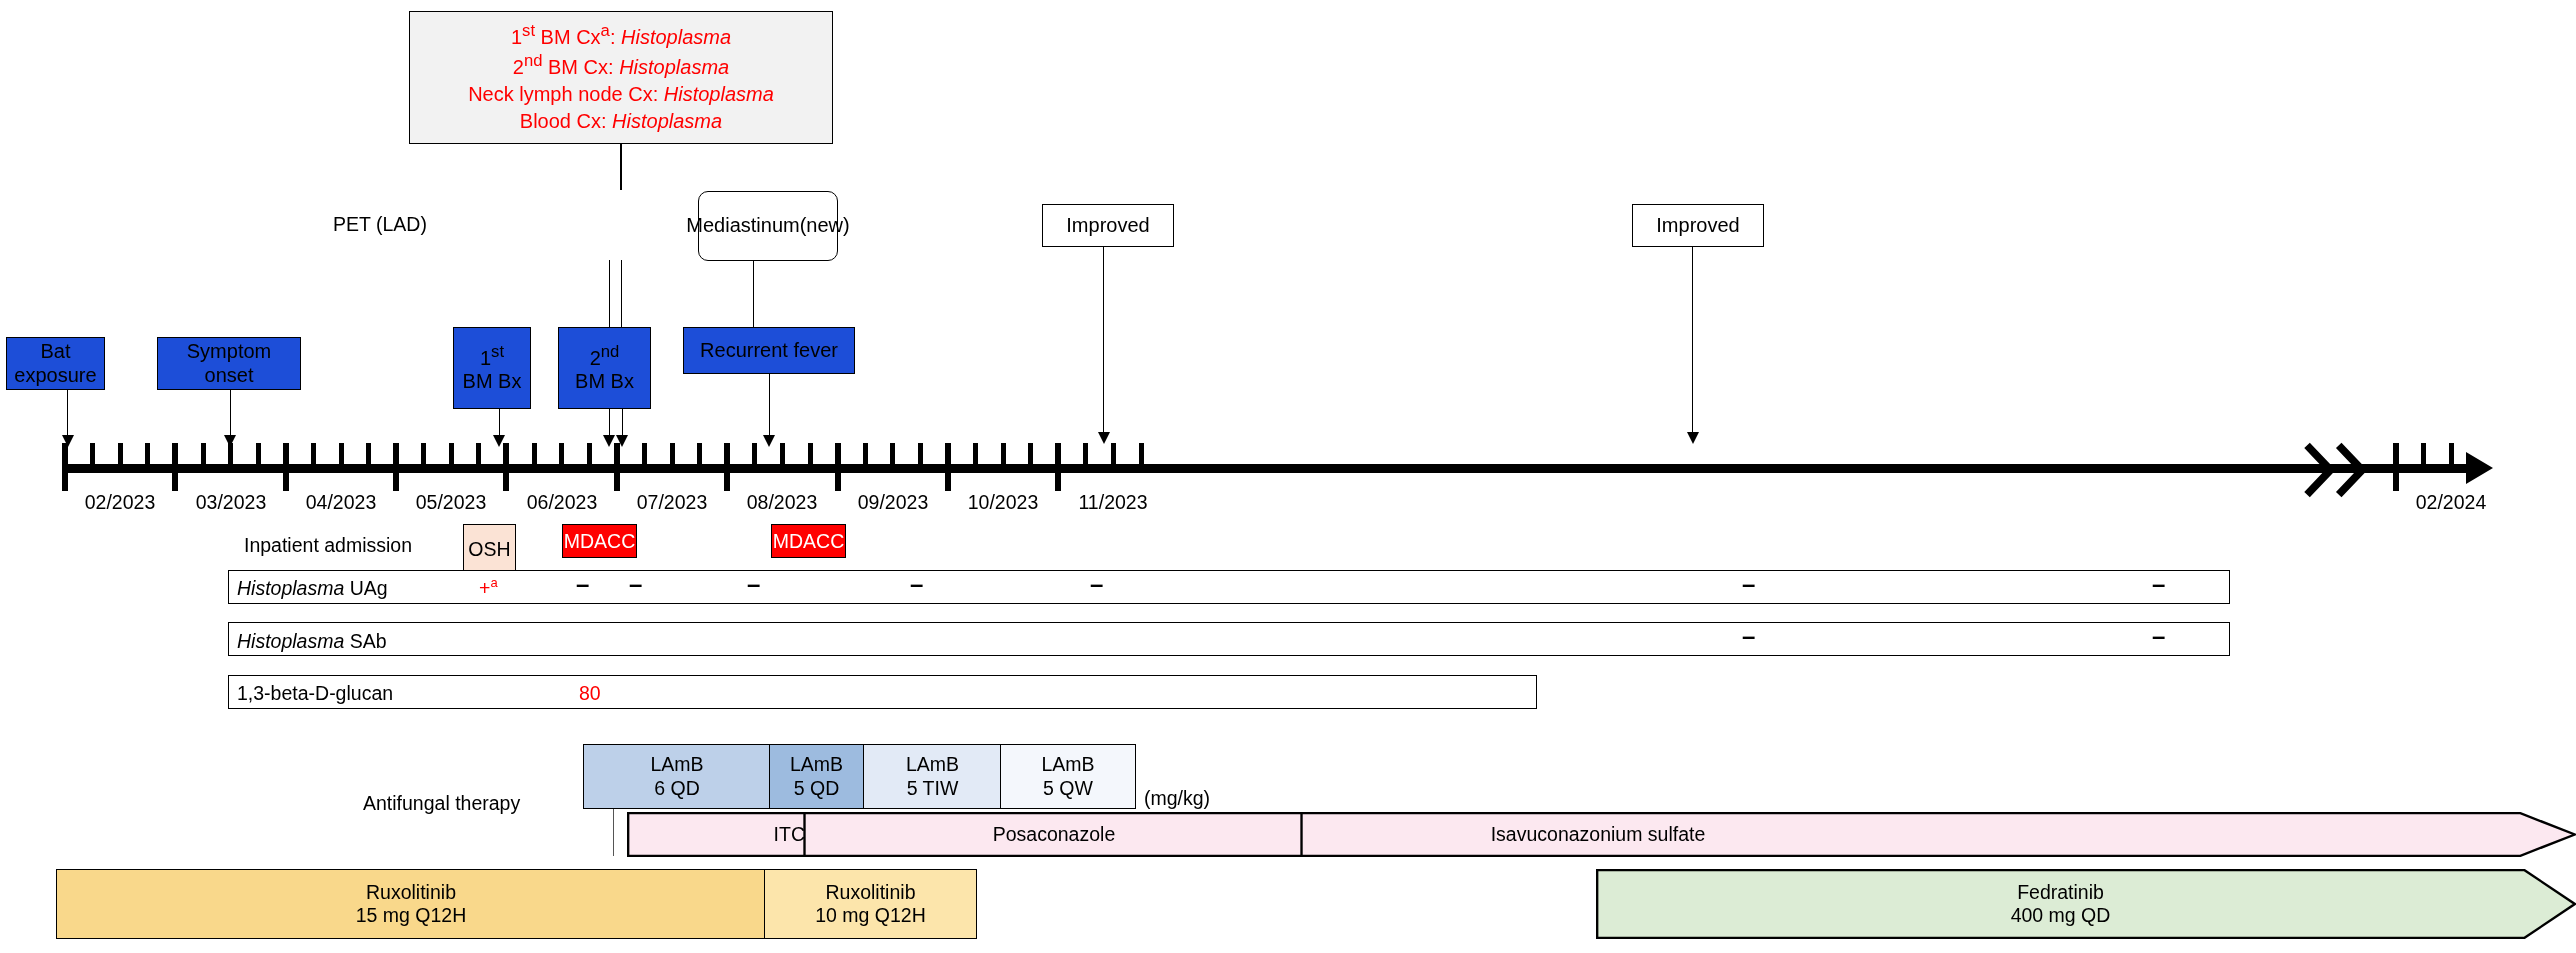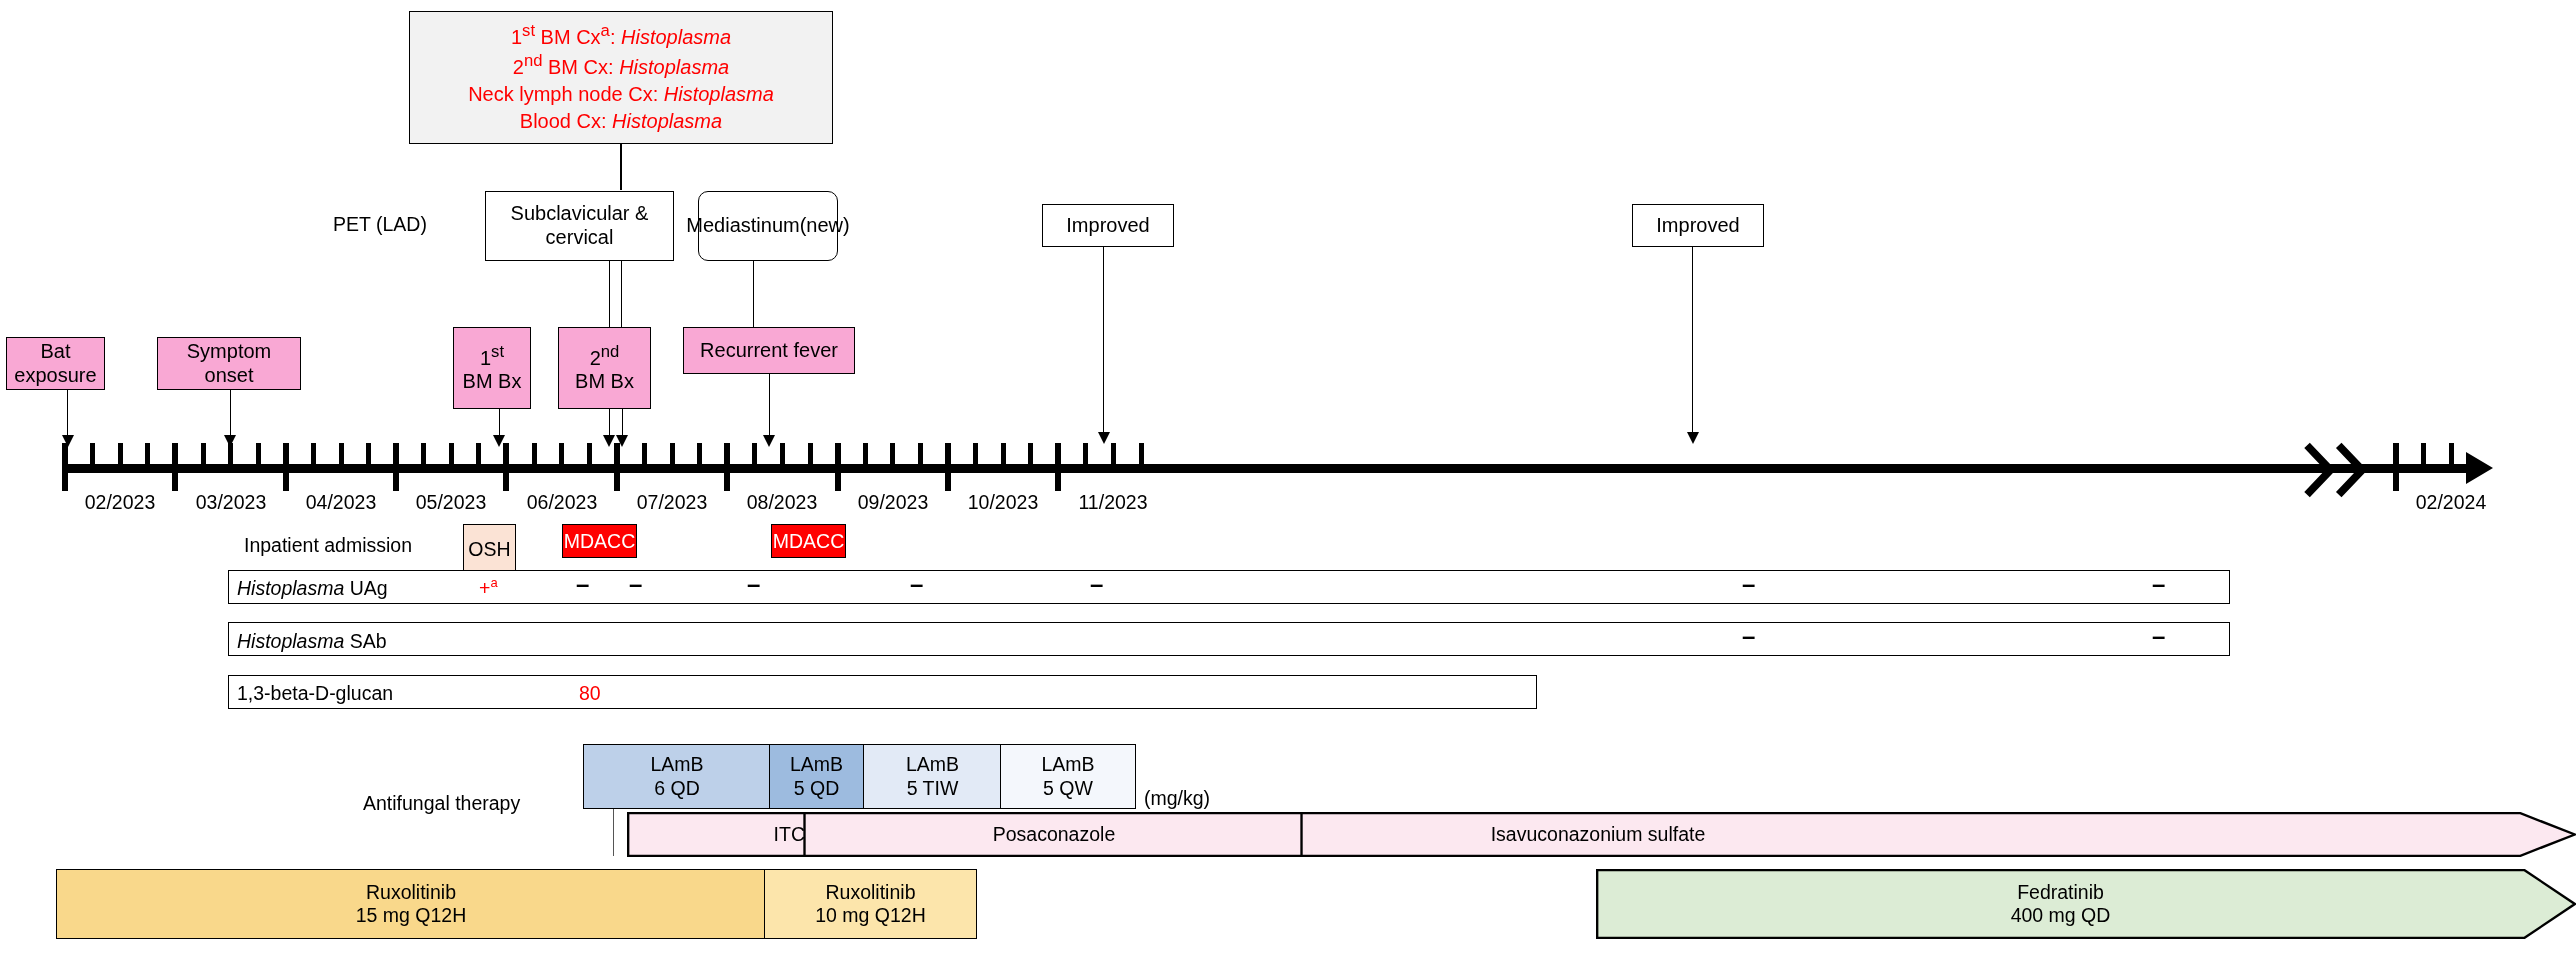--- a/index.html
+++ b/index.html
@@ -2,21 +2,21 @@
 <html style="font-size:9.5px"><head>
 <meta charset="utf-8">
 <style>
   html,body{margin:0;padding:0;background:#ffffff;}
   body{font-family:"Liberation Sans",sans-serif;color:#000;}
   #canvas{position:relative;width:2576px;height:954px;background:#fff;overflow:hidden;}
 
   
   .ebox{
     position:absolute;box-sizing:border-box;
-    border:1.8px solid #000;background:#f9a8d4;
+    border:1.8px solid #000;background:#1d4ed8;
     display:flex;align-items:center;justify-content:center;
     text-align:center;line-height:1.18;font-size:20px;
   }
   .ebox.white{background:#ffffff;}
 
   .culture-box{
     position:absolute;box-sizing:border-box;
     border:1.8px solid #000;background:#f2f2f2;
     color:#ff0000;font-size:20px;line-height:1.34;
     display:flex;flex-direction:column;align-items:center;justify-content:center;
@@ -96,24 +96,20 @@
     </div>
     <div>
       <span>Blood Cx</span><span>: </span><i>Histoplasma</i>
     </div>
   </div>
 
   <div class="vline" style="left:620px;top:143px;height:47px;"></div>
 
   <div class="rowlabel" style="left:333px;top:213px;">PET (LAD)</div>
 
-  <div class="ebox white" style="left:485px;top:191px;width:189px;height:70px;flex-direction:column;">
-    <span>Subclavicular &amp;</span>
-    <span>cervical</span>
-  </div>
 
   <div class="ebox white" style="left:698px;top:191px;width:140px;height:70px;flex-direction:row;border-radius:10px;">
     <span>Mediastinum</span>
     <span>(new)</span>
   </div>
 
   <div class="vline thin" style="left:609px;top:260px;height:73px;"></div>
   <div class="vline thin" style="left:621px;top:260px;height:73px;"></div>
   <div class="vline thin" style="left:753px;top:260px;height:77px;"></div>
 

